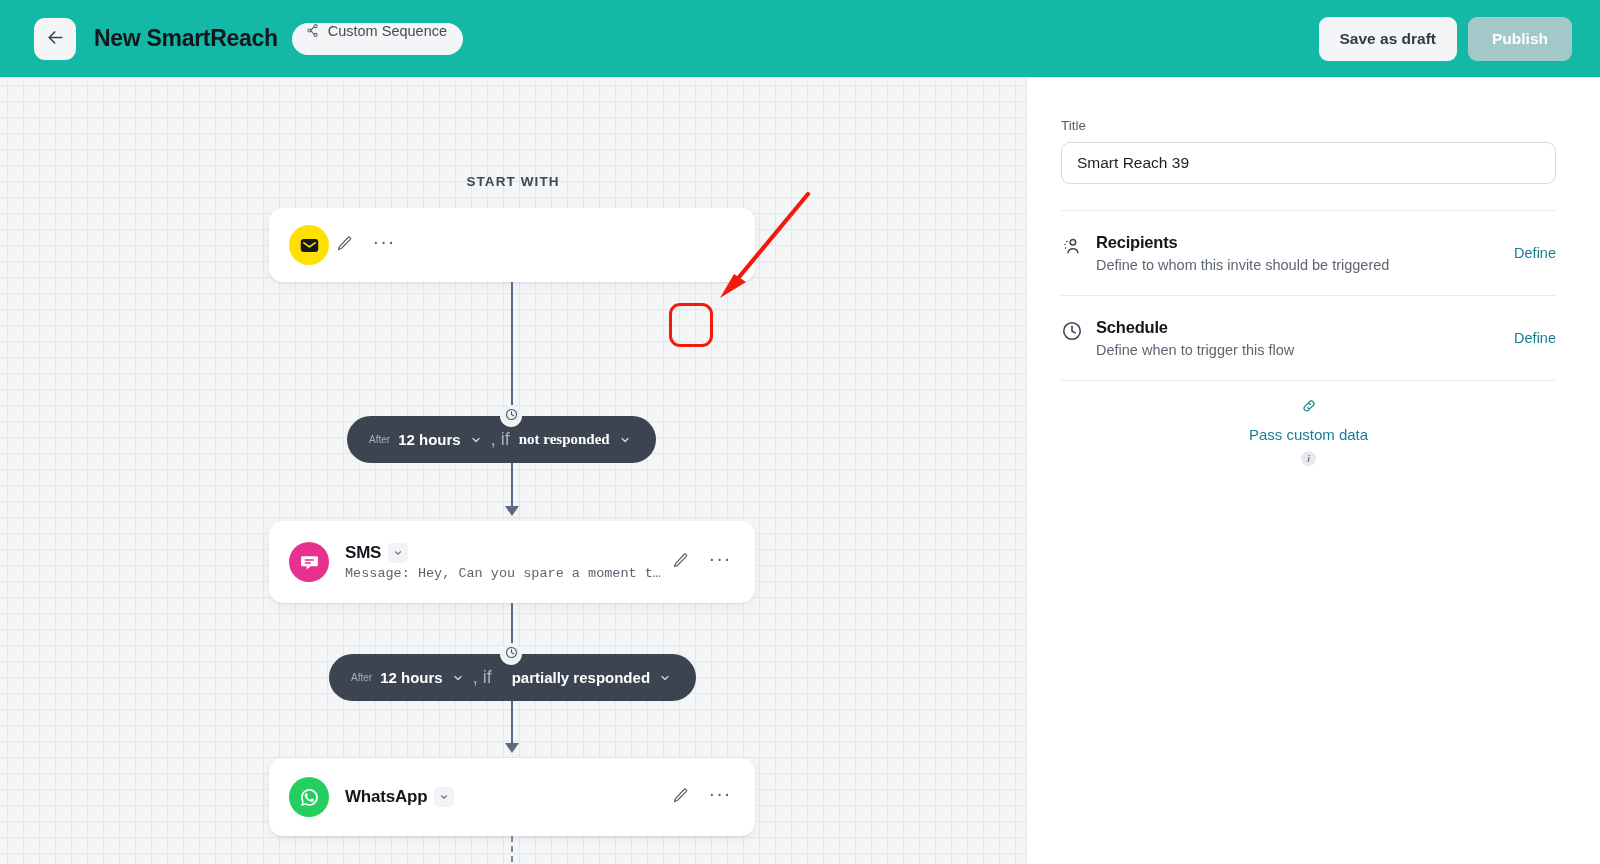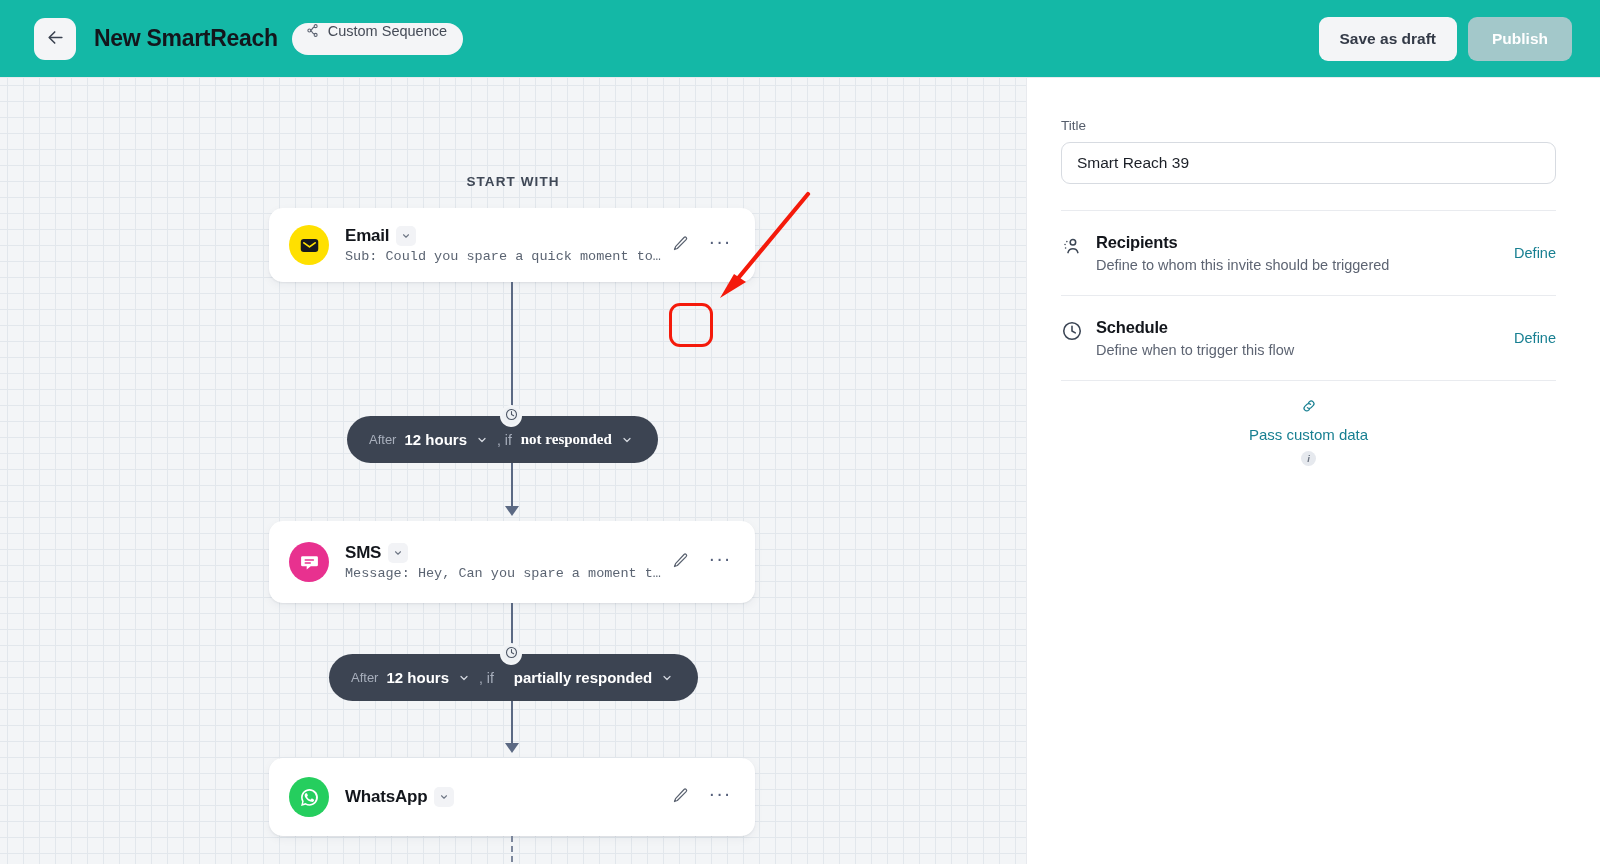--- a/index.html
+++ b/index.html
@@ -118,24 +118,24 @@
   .arrowhead { position: absolute; left: 504.5px; width: 0; height: 0;
     border-left: 7.5px solid transparent; border-right: 7.5px solid transparent;
     border-top: 10px solid #5b6983; }
 
   
   .pill {
     position: absolute; height: 47px; background: #3c4452; border-radius: 24px;
     display: flex; align-items: center; padding: 0 22px; gap: 0px;
     white-space: nowrap;
   }
-  .pill .muted { font-size: 13px; color: #a8afbc; }
+  .pill .muted { font-size: 10px; color: #a8afbc; }
   .pill .strong { font-size: 15px; font-weight: bold; color: #ffffff; }
   .pill .chev { margin: 0 3px 0 9px; display: flex; align-items: center; cursor: pointer; }
-  .pill .comma { font-size: 14px; color: #a8afbc; margin-left: 6px; }
+  .pill .comma { font-size: 18px; color: #a8afbc; margin-left: 6px; }
   .clock-badge {
     position: absolute; left: 500px; width: 22px; height: 22px; border-radius: 50%;
     background: #eef1f4; border: 2.5px solid #f3f5f7;
     display: flex; align-items: center; justify-content: center; z-index: 3;
   }
 
   
   .anno-box {
     position: absolute; border: 3px solid #f41a0b; border-radius: 11px;
     pointer-events: none;
@@ -212,31 +212,20 @@
 
         <div class="node" style="top:130px;height:74px;">
           <div class="node-icon email">
             <svg width="21" height="21" viewBox="0 0 24 24" fill="#16181d">
               <rect x="2" y="4.5" width="20" height="15" rx="3.5"></rect>
             </svg>
             <svg width="21" height="21" viewBox="0 0 24 24" fill="none" stroke="#ffe000" stroke-width="2" stroke-linecap="round" stroke-linejoin="round" style="margin-left:-21px;">
               <polyline points="5.6,9 12,13.6 18.4,9"></polyline>
             </svg>
           </div>
-          <div class="node-texts">
-            <div class="node-title-row">
-              <span class="node-title">Email</span>
-              <span class="chev-box">
-                <svg width="10" height="10" viewBox="0 0 24 24" fill="none" stroke="#6f7785" stroke-width="2.6" stroke-linecap="round" stroke-linejoin="round">
-                    <polyline points="6 9 12 15 18 9"></polyline>
-                  </svg>
-              </span>
-            </div>
-            <div class="node-sub">Sub: Could you spare a quick moment to…</div>
-          </div>
           <div class="node-actions">
             <button class="icon-btn">
               <span>
                 <svg width="17" height="17" viewBox="0 0 24 24" fill="none" stroke="#59616f" stroke-width="1.7" stroke-linecap="round" stroke-linejoin="round">
                   <path d="M17 3.5a2.1 2.1 0 0 1 3 3L7.5 19 3.5 20.5 5 16.5z"></path>
                 </svg>
               </span>
             </button>
             <button class="icon-btn">
               <span class="dots">···</span>

